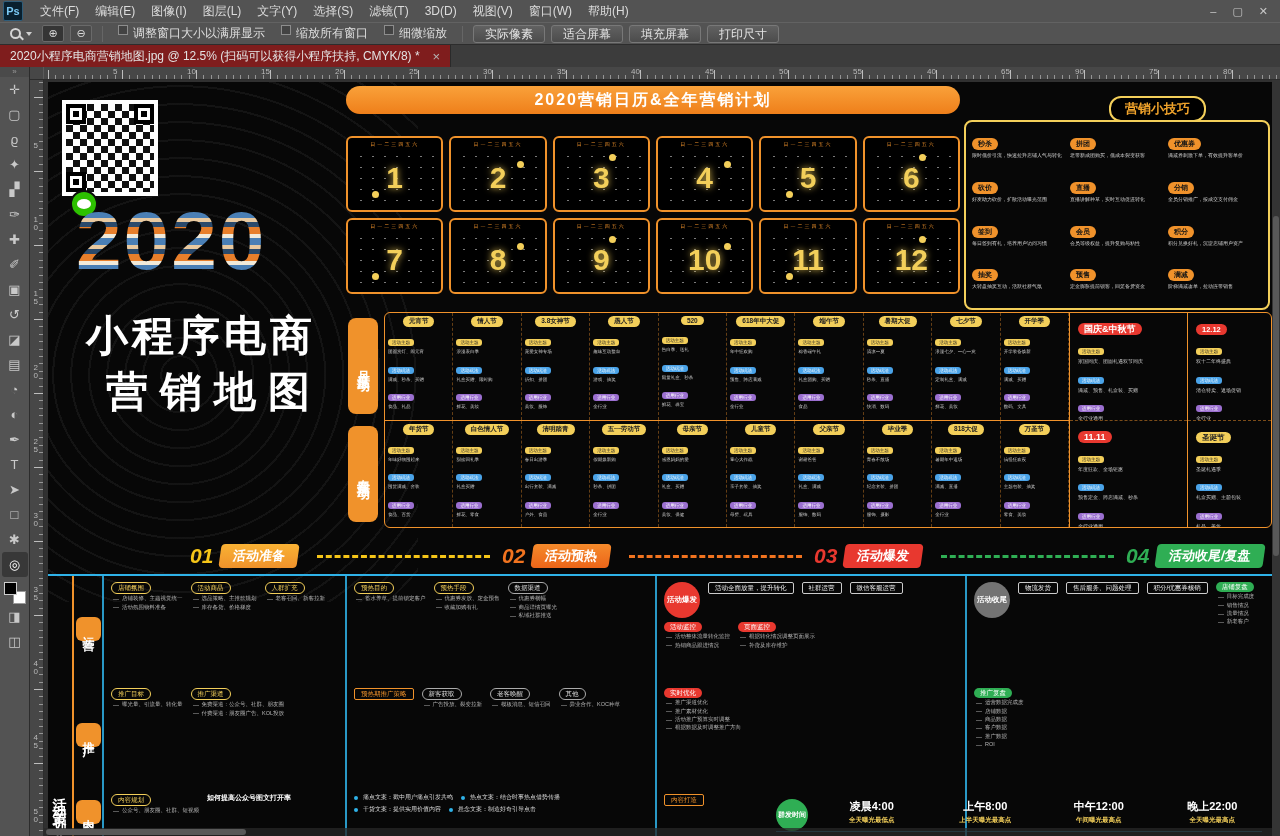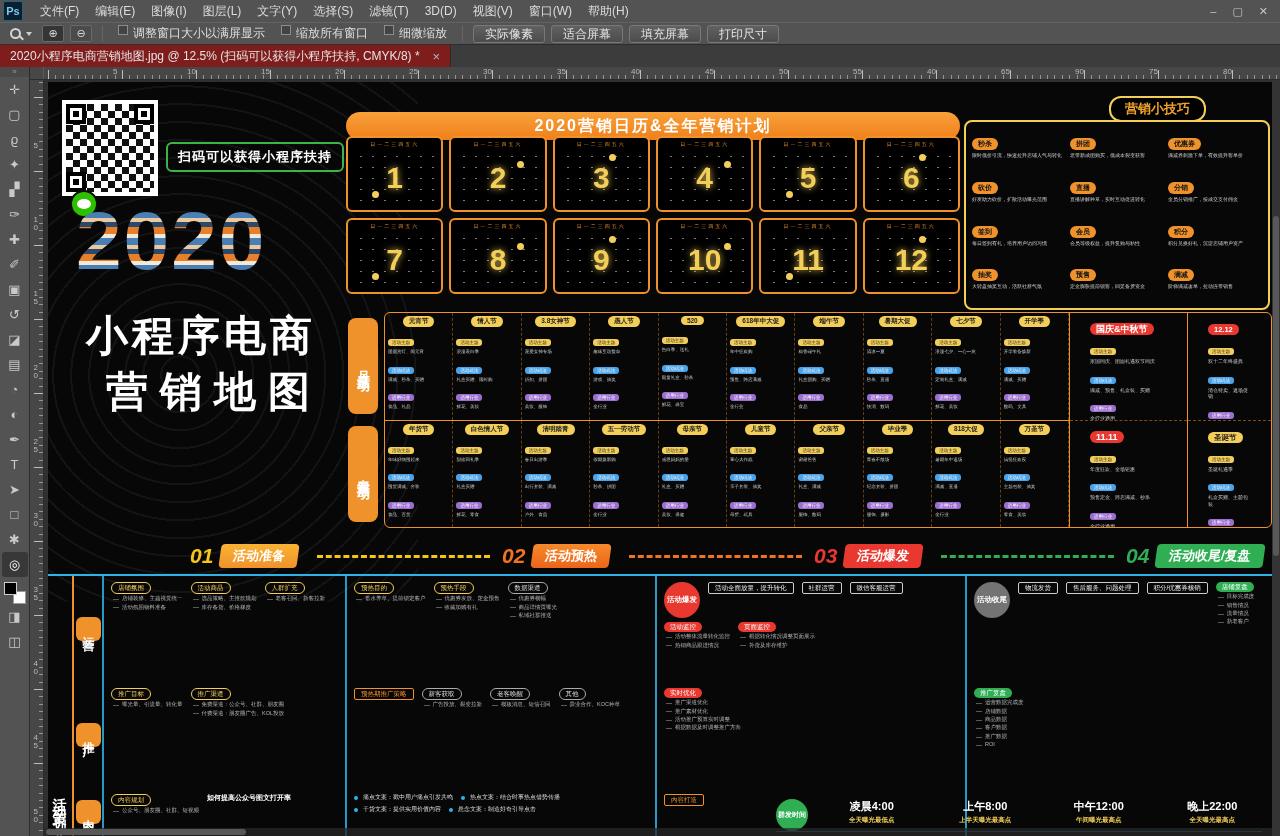--- a/index.html
+++ b/index.html
@@ -66,21 +66,21 @@
   .wechat{position:absolute;left:4px;top:86px;width:28px;height:28px;border-radius:50%;background:#2dc100;border:2px solid #0b0b0b;}
   .wechat::after{content:"";position:absolute;left:5px;top:7px;width:14px;height:10px;background:#fff;border-radius:50%;}
   .scan-pill{position:absolute;left:118px;top:60px;border:2px solid #3bb54a;border-radius:6px;color:#fff;font-size:13px;font-weight:bold;padding:4px 10px;letter-spacing:1px;}
   .year{position:absolute;left:28px;top:118px;font-size:82px;font-weight:800;line-height:1;letter-spacing:2px;color:#e89a4a;}
   @supports (-webkit-background-clip:text){
     .year{background:repeating-linear-gradient(180deg,#e87f2b 0 7px,#f2ead9 7px 11px,#4a7fb5 11px 18px,#e8c9a0 18px 22px,#2b4a6b 22px 27px);-webkit-background-clip:text;background-clip:text;color:transparent;}
   }
   .t1{position:absolute;left:38px;top:226px;font-size:42px;font-weight:800;color:#fff;letter-spacing:4px;}
   .t2{position:absolute;left:58px;top:282px;font-size:42px;font-weight:800;color:#fff;letter-spacing:12px;}
 
-  .cal-banner{position:absolute;left:298px;top:30px;width:614px;height:28px;background:linear-gradient(#f9a13a,#ef7f1a);border-radius:14px;display:flex;align-items:center;justify-content:center;color:#fff;font-weight:bold;font-size:16px;letter-spacing:2px;}
+  .cal-banner{position:absolute;left:298px;top:4px;width:614px;height:28px;background:linear-gradient(#f9a13a,#ef7f1a);border-radius:14px;display:flex;align-items:center;justify-content:center;color:#fff;font-weight:bold;font-size:16px;letter-spacing:2px;}
   .cal-grid{position:absolute;left:298px;top:54px;width:614px;display:grid;grid-template-columns:repeat(6,1fr);gap:6px;}
   .cal{height:76px;border:2px solid #f0922b;border-radius:6px;background:#000;position:relative;overflow:hidden;}
   .cal .wd{position:absolute;top:3px;left:0;right:0;text-align:center;font-size:5px;letter-spacing:2px;color:#f0922b;}
   .cal::before{content:"";position:absolute;left:7px;right:7px;top:13px;bottom:5px;background-image:radial-gradient(circle,#8f8f8f 0.7px,transparent 0.9px);background-size:12px 11px;opacity:.85;}
   .cal .num{position:absolute;inset:8px 0 0 0;display:flex;align-items:center;justify-content:center;font-size:30px;font-weight:800;color:#f3cf5a;text-shadow:0 0 7px rgba(243,207,90,.85);}
   .cal::after{content:"";position:absolute;width:7px;height:7px;border-radius:50%;background:#f3cf5a;left:26%;bottom:16%;}
   .cal:nth-child(2n)::after{left:auto;right:22%;bottom:auto;top:32%;}
   .cal:nth-child(3n)::after{left:58%;top:22%;bottom:auto;}
 
   .tips-title{position:absolute;left:1024px;top:14px;border:2px solid #f3cf5a;border-radius:12px;color:#f0a32b;font-weight:bold;font-size:13px;padding:2px 14px;background:#000;z-index:2;margin-left:37px;}
@@ -98,21 +98,21 @@
   .mhead{align-self:center;font-size:6.5px;font-weight:bold;padding:1px 6px;border-radius:7px;white-space:nowrap;max-width:100%;overflow:hidden;}
   .s-hy{background:#f3cf5a;color:#222;}
   .s-hr{background:#e8382f;color:#fff;}
   .mgroup{margin-top:3px;}
   .mtag{display:inline-block;font-size:4.5px;padding:0 4px;border-radius:3px;line-height:7px;}
   .s-t1{background:#f3cf5a;color:#222;}
   .s-t2{background:#4aa3e8;color:#fff;}
   .s-t3{background:#9b6fd0;color:#fff;}
   .mtext{font-size:4.5px;color:#c9c9c9;line-height:5.5px;margin-top:1px;}
   .mspecial{width:118px;border-left:1px solid #f0922b;display:flex;flex-direction:column;}
-  .sp-block{flex:1;padding:5px 20px;overflow:hidden;}
+  .sp-block{flex:1;padding:5px 8px;overflow:hidden;}
   .sp-block+.sp-block{border-top:1px dashed rgba(240,146,43,.5);}
   .sp-block .mhead{font-size:9px;align-self:flex-start;}
   .sp-block .mtext{font-size:5px;line-height:6.5px;}
   .mright{width:84px;border-left:1px solid #f0922b;display:flex;flex-direction:column;}
   .mright .sp-block .mhead{font-size:7.5px;}
 
   .phasebar{position:absolute;left:0;top:458px;width:1224px;height:32px;display:flex;align-items:center;padding-left:142px;padding-right:8px;}
   .phase{display:flex;align-items:center;gap:7px;flex:1;}
   .pnum{font-size:21px;font-weight:800;font-style:italic;}
   .pbox{color:#fff;font-weight:bold;font-size:13px;padding:3px 13px;border-radius:4px;transform:skewX(-8deg);white-space:nowrap;}
@@ -430,21 +430,20 @@
         <div class="canvas">
           <div class="poster">
             <div class="swirl"></div>
 
             <div class="qr">
               <span class="f f1"></span>
               <span class="f f2"></span>
               <span class="f f3"></span>
               <span class="wechat"></span>
             </div>
-            <div class="scan-pill">扫码可以获得小程序扶持</div>
             <div class="year">2020</div>
             <div class="t1">小程序电商</div>
             <div class="t2">营销地图</div>
 
             <div class="cal-banner">2020营销日历&amp;全年营销计划</div>
             <div class="cal-grid">
 
                 <div class="cal">
                   <div class="wd">日一二三四五六</div>
                   <div class="num">1</div>

